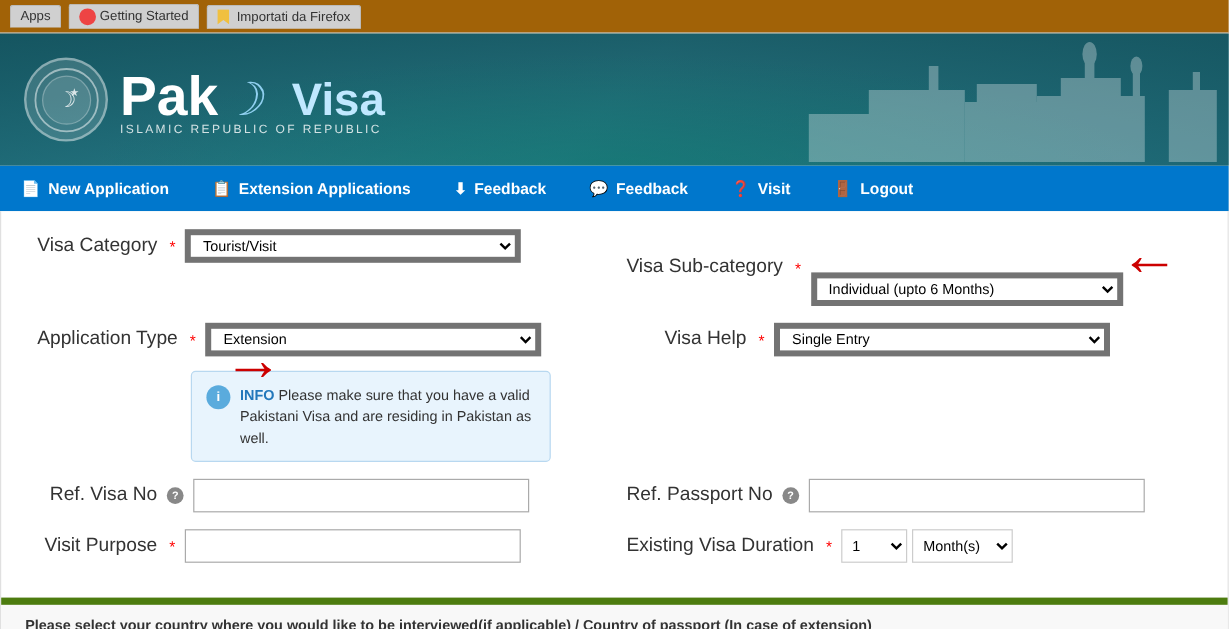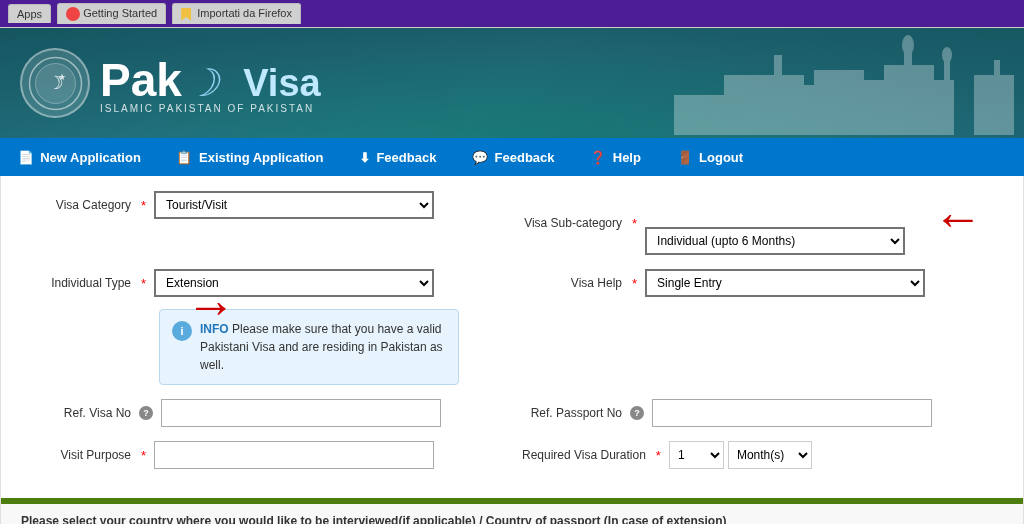--- a/index.html
+++ b/index.html
@@ -1,20 +1,20 @@
 <!DOCTYPE html>
 <html><head>
   <meta charset="utf-8">
   <style>
     * { margin: 0; padding: 0; box-sizing: border-box; }
     body { font-family: Arial, sans-serif; font-size: 13px; background: #f0f0f0; overflow-x: hidden; }
 
     
     .browser-bar {
-      background: #4c1d95;
+      background: #a16207;
       height: 28px;
       display: flex;
       align-items: center;
       padding: 0 8px;
       gap: 8px;
       border-bottom: 1px solid #ccc;
     }
     .browser-bar-left {
       display: flex;
       align-items: center;
@@ -120,21 +120,21 @@
       margin-bottom: 14px;
       align-items: flex-start;
     }
     .form-group {
       display: flex;
       align-items: center;
       gap: 8px;
       flex: 1;
     }
     .form-label {
-      font-size: 12px;
+      font-size: 16px;
       color: #333;
       white-space: nowrap;
       min-width: 100px;
       text-align: right;
     }
     .required-star {
       color: red;
       margin-left: 2px;
     }
     .help-icon {
@@ -146,21 +146,21 @@
       background: #888;
       color: #fff;
       border-radius: 50%;
       font-size: 9px;
       font-weight: bold;
       cursor: pointer;
     }
     .form-select {
       flex: 1;
       height: 28px;
-      border: 2px solid #737373;
+      border: 5px solid #737373;
       padding: 0 6px;
       font-size: 12px;
       background: #fff;
       cursor: pointer;
       max-width: 280px;
     }
     .form-input {
       flex: 1;
       height: 28px;
       border: 1px solid #aaa;
@@ -283,21 +283,21 @@
           <text x="34" y="24" text-anchor="middle" fill="rgba(255,255,255,0.8)" font-size="9">★</text>
         </svg>
       </div>
 
       <div class="logo-text">
         <div>
           <span style="font-size:46px; font-weight:bold; color:#fff;">Pak</span>
           <span style="font-size:38px; color:#90d0f0; font-style:italic;">☽</span>
           <span style="font-size:38px; font-weight:bold; color:#c0e8ff;margin-left:20px;">Visa</span>
         </div>
-        <span class="subtitle">ISLAMIC PAKISTAN OF PAKISTAN</span>
+        <span class="subtitle">ISLAMIC REPUBLIC OF REPUBLIC</span>
       </div>
     </div>
 
     <div style="position:absolute;right:0;bottom:0;opacity:0.3;z-index:1;">
       <svg width="700" height="110" viewBox="0 0 700 110">
 
         <rect x="580" y="20" width="8" height="90" fill="#fff"></rect>
         <ellipse cx="584" cy="20" rx="6" ry="10" fill="#fff"></ellipse>
         <rect x="560" y="40" width="50" height="70" fill="#fff"></rect>
         <rect x="540" y="55" width="90" height="55" fill="#fff"></rect>
@@ -314,33 +314,33 @@
     </div>
   </div>
 
   <div class="nav-bar">
     <div class="nav-item">
       <span>📄</span>
       <span>New Application</span>
     </div>
     <div class="nav-item">
       <span>📋</span>
-      <span>Existing Application</span>
+      <span>Extension Applications</span>
     </div>
     <div class="nav-item">
       <span>⬇</span>
       <span>Feedback</span>
     </div>
     <div class="nav-item">
       <span>💬</span>
       <span>Feedback</span>
     </div>
     <div class="nav-item">
       <span>❓</span>
-      <span>Help</span>
+      <span>Visit</span>
     </div>
     <div class="nav-item">
       <span>🚪</span>
       <span>Logout</span>
     </div>
   </div>
 
   <div class="content-wrapper">
     <div class="form-area overlay-container">
 
@@ -363,21 +363,21 @@
         </div>
 
         <div style="position:absolute; right:10px; top:-8px; color:#cc0000; font-size:50px; font-weight:900; z-index:10; transform:scaleX(1);">
           ←
         </div>
       </div>
 
       <div class="form-row" style="position:relative; margin-bottom:0;">
 
         <div class="form-group">
-          <label class="form-label">Individual Type</label>
+          <label class="form-label">Application Type</label>
           <span class="required-star">*</span>
           <select class="form-select">
             <option>Extension</option>
           </select>
         </div>
 
         <div class="form-group">
           <label class="form-label">Visa Help</label>
           <span class="required-star">*</span>
           <select class="form-select">
@@ -415,21 +415,21 @@
         </div>
       </div>
 
       <div class="form-row">
         <div class="form-group">
           <label class="form-label">Visit Purpose</label>
           <span class="required-star">*</span>
           <input class="form-input" type="text" value="" style="">
         </div>
         <div class="form-group">
-          <label class="form-label">Required Visa Duration</label>
+          <label class="form-label">Existing Visa Duration</label>
           <span class="required-star">*</span>
           <div class="duration-group">
             <select class="duration-select">
               <option>1</option>
               <option>2</option>
               <option>3</option>
               <option>4</option>
               <option>5</option>
               <option>6</option>
             </select>

